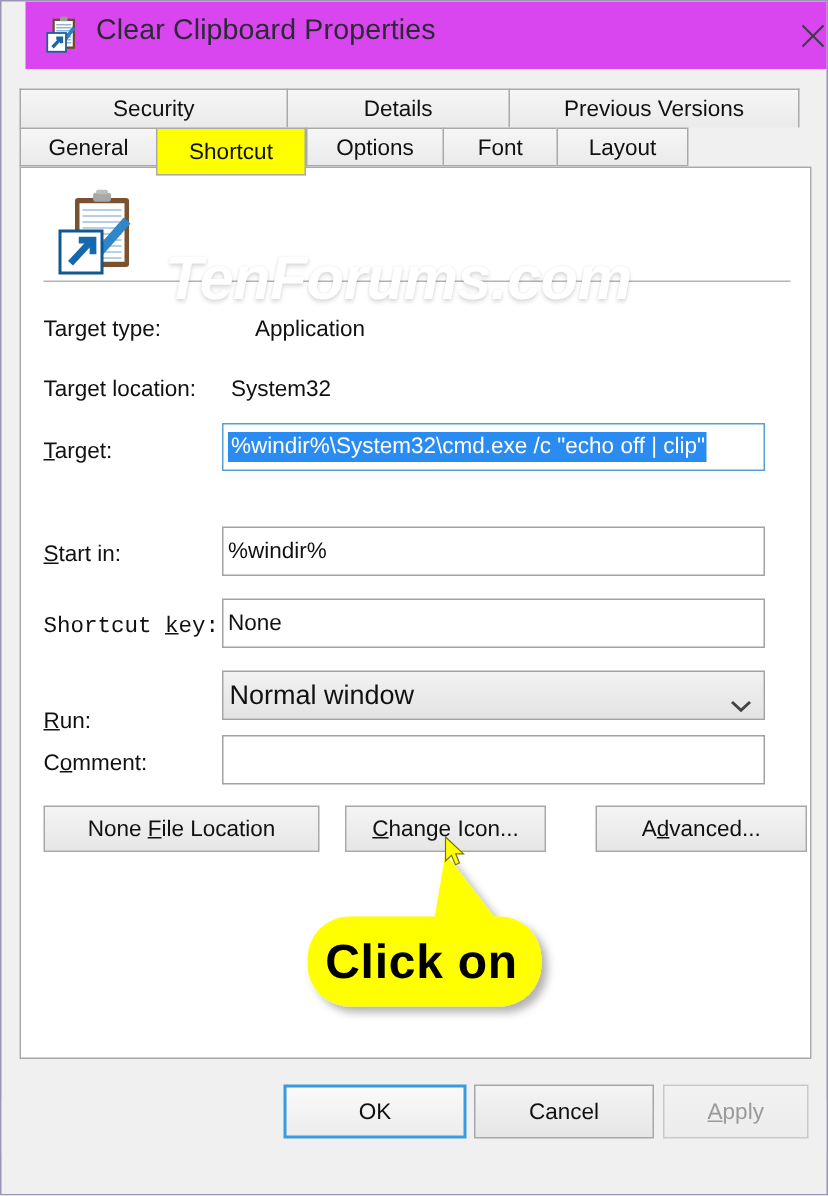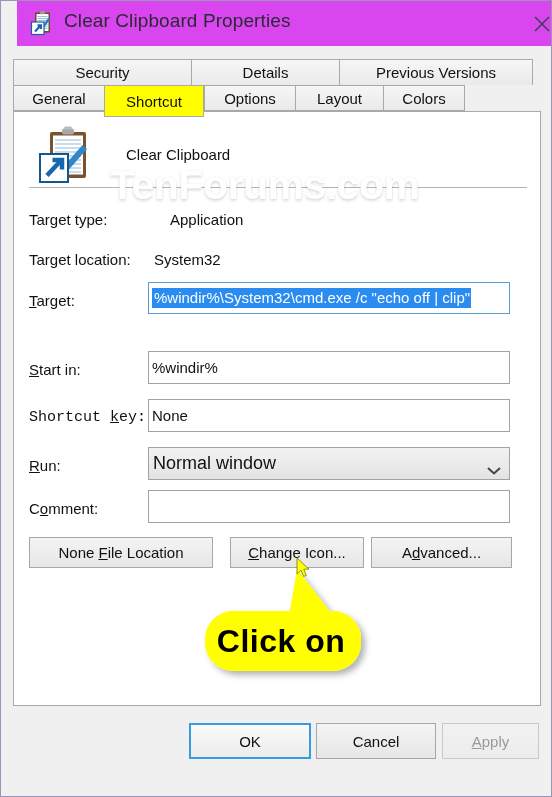--- a/index.html
+++ b/index.html
@@ -84,20 +84,21 @@
     font-size:15px; color:#111;
   }
 
   .watermark {
     position:absolute; left:96px; top:50px;
     font-size:41px; font-weight:bold; color:#ffffff;
     letter-spacing:-0.5px;
     text-shadow:0 2px 3px rgba(0,0,0,0.13), 0 0 2px rgba(0,0,0,0.08);
     pointer-events:none; z-index:3;
     white-space:nowrap;
+    font-style:italic;
   }
   .divider {
     position:absolute; left:15px; top:75px; width:498px;
     border-top:1px solid #b4b4b4;
     z-index:2;
   }
 
   .field-label {
     position:absolute; font-size:15px; color:#111; white-space:nowrap;
   }
@@ -209,25 +210,25 @@
     <div class="tab-row row2">
       <div class="tab" style="width:91px">
           <span>General</span>
         </div>
       <div class="tab selected" style="width:100px">
           <span>Shortcut</span>
         </div>
       <div class="tab" style="width:91px">
           <span>Options</span>
         </div>
+      <div class="tab" style="width:76px">
+          <span>Font</span>
+        </div>
       <div class="tab" style="width:88px">
           <span>Layout</span>
-        </div>
-      <div class="tab" style="width:82px">
-          <span>Colors</span>
         </div>
     </div>
   </div>
 
   <div class="panel">
 
     <span class="big-icon">
       <svg width="60" height="62" viewBox="0 0 60 62">
         <rect x="12" y="6" width="36" height="46" rx="2" fill="#7a5230"></rect>
         <rect x="15" y="9.5" width="30" height="39" fill="#ffffff"></rect>
@@ -244,21 +245,20 @@
         </g>
         <rect x="24" y="2.5" width="12" height="6" rx="2" fill="#a8a8a8"></rect>
         <rect x="26" y="0.5" width="8" height="3" rx="1.5" fill="#bdbdbd"></rect>
         <path d="M26 40 L44.5 19 L49 23 L30.5 44 Z" fill="#2f86c8"></path>
         <path d="M26 40 L30.5 44 L25 45.5 Z" fill="#d8d8d8"></path>
         <rect x="2" y="28" width="28" height="28" fill="#ffffff" stroke="#13578f" stroke-width="2"></rect>
         <path d="M9 49.5 L22 35.5" stroke="#1668ad" stroke-width="4.5" fill="none"></path>
         <path d="M14.5 34 L24 34 L24 43.5" stroke="#1668ad" stroke-width="4.5" fill="none"></path>
       </svg>
     </span>
-    <span class="shortcut-name">Clear Clipboard</span>
 
     <div class="divider"></div>
     <span class="watermark">TenForums.com</span>
 
     <span class="field-label" style="left:15px; top:99px;">Target type:</span>
     <span class="field-value" style="left:140px; top:99px;margin-left:16px;">Application</span>
 
     <span class="field-label" style="left:15px; top:139px;">Target location:</span>
     <span class="field-value" style="left:140px; top:139px;">System32</span>
 
@@ -270,42 +270,42 @@
     <span class="field-label" style="left:15px; top:249px;"><u>S</u><span>tart in:</span></span>
     <div class="inputbox" style="left:134px; top:239px; width:362px; height:33px;">
       <span>%windir%</span>
     </div>
 
     <span class="field-label" style="left:15px; top:297px;font-family:Liberation Mono, monospace;"><span>Shortcut </span><u>k</u><span>ey:</span></span>
     <div class="inputbox" style="left:134px; top:287px; width:362px; height:33px;">
       <span>None</span>
     </div>
 
-    <span class="field-label" style="left:15px; top:345px;"><u>R</u><span>un:</span></span>
+    <span class="field-label" style="left:15px; top:360px;"><u>R</u><span>un:</span></span>
     <div class="combobox" style="left:134px; top:335px; width:362px; height:33px;">
       <span>Normal window</span>
       <span class="combo-arrow">
         <svg width="14" height="9" viewBox="0 0 14 9">
             <path d="M1 1.5 L7 7 L13 1.5" stroke="#444" stroke-width="2" fill="none"></path>
           </svg>
       </span>
     </div>
 
     <span class="field-label" style="left:15px; top:388px;"><span>C</span><u>o</u><span>mment:</span></span>
     <div class="inputbox" style="left:134px; top:378px; width:362px; height:33px;">
       <span></span>
     </div>
 
     <div class="btn" style="left:15px; top:425px; width:184px; height:31px;">
       <span><span>None </span><u>F</u><span>ile Location</span></span>
     </div>
     <div class="btn" style="left:216px; top:425px; width:134px; height:31px;">
       <span><span></span><u>C</u><span>hange Icon...</span></span>
     </div>
-    <div class="btn" style="left:357px; top:425px; width:141px; height:31px;">
+    <div class="btn" style="left:383px; top:425px; width:141px; height:31px;">
       <span><span>A</span><u>d</u><span>vanced...</span></span>
     </div>
 
   </div>
 
   <div class="bottombar">
     <div class="btn primary" style="left:188px; top:16px; width:122px; height:36px;">
       <span>OK</span>
     </div>
     <div class="btn" style="left:315px; top:16px; width:120px; height:36px;">

